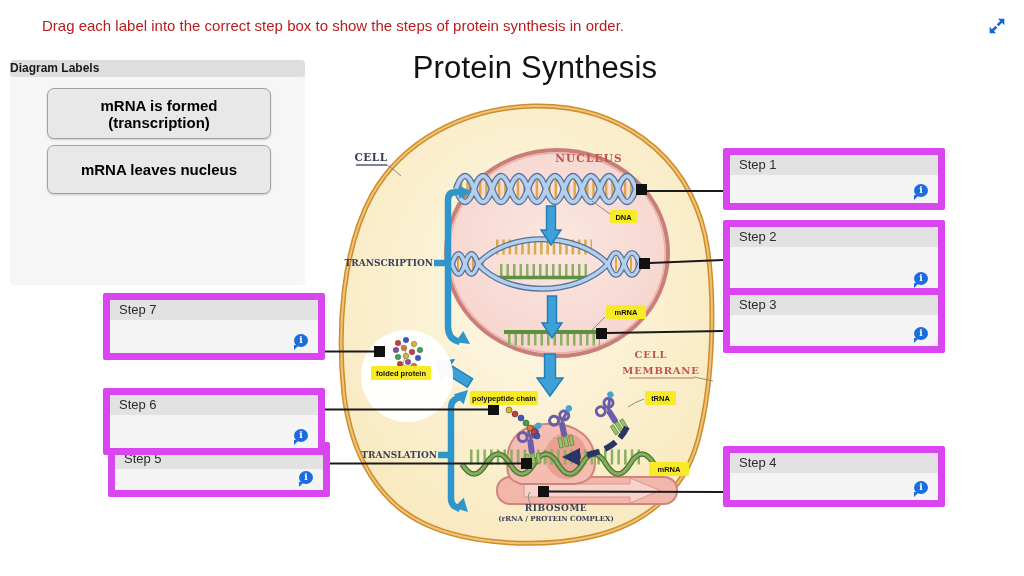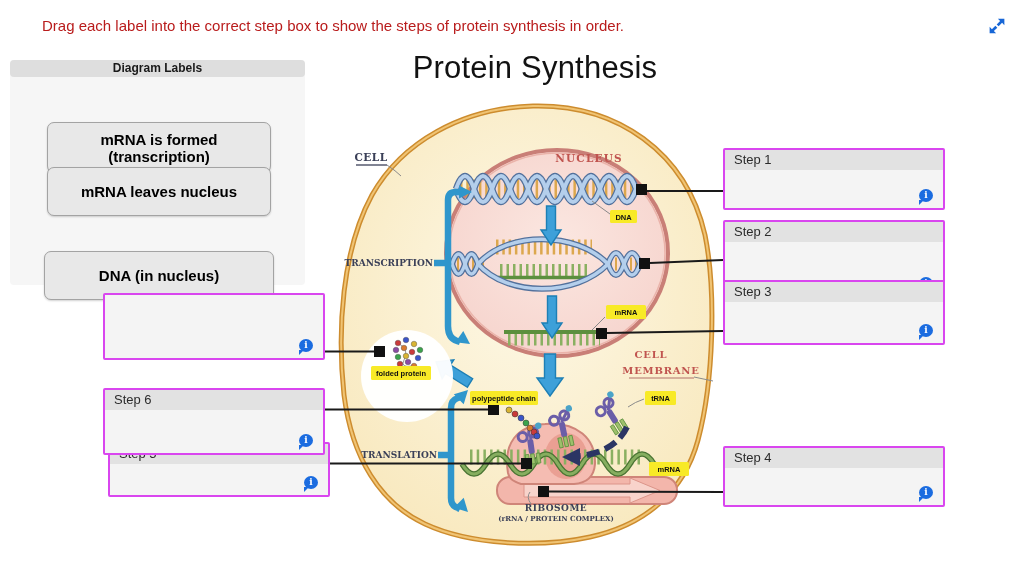--- a/index.html
+++ b/index.html
@@ -18,47 +18,46 @@
     font-size:31px; font-weight:normal; color:#121212; letter-spacing:0.2px;
   }
 
   
   .labels-panel {
     position:absolute; left:10px; top:60px; width:295px; height:225px;
     background:#f6f6f6; border-radius:4px;
   }
   .labels-panel-header {
     height:17px; background:#dedede; border-radius:4px;
-    text-align:center; font-size:12px; font-weight:bold; color:#1a1a1a; line-height:17px;
+    text-align:left; font-size:12px; font-weight:bold; color:#1a1a1a; line-height:17px;
   }
   .drag-label {
     position:absolute; background:#e8e8e8; border:1px solid #a3a3a3; border-radius:7px;
     box-shadow:0 1px 2px rgba(0,0,0,.18);
     display:flex; align-items:center; justify-content:center; text-align:center;
     font-size:15px; font-weight:bold; color:#000; padding:2px 29px; box-sizing:border-box;
     cursor:grab;
-    margin-top:34px;
   }
   #dl1 { left:37px; top:28px;  width:224px; height:51px; }
-  #dl2 { left:37px; top:73px;  width:224px; height:49px; }
+  #dl2 { left:37px; top:85px;  width:224px; height:49px; }
   #dl3 { left:34px; top:157px; width:230px; height:49px; }
 
   
   .step-box {
     position:absolute; width:222px; background:#f4f4f4;
-    border:2px solid #d946ef; border-radius:2px; box-sizing:border-box;
+    border:7px solid #d946ef; border-radius:2px; box-sizing:border-box;
   }
   .step-header {
     height:20px; background:#e2e2e2; font-size:13px; color:#2b2b2b;
     line-height:20px; padding-left:9px;
   }
   .step-body { width:100%; }
   #s1 { left:723px; top:148px; height:62px; }
   #s2 { left:723px; top:220px; height:78px; }
-  #s3 { left:723px; top:280px; height:65px; }
+  #s3 { left:723px; top:288px; height:65px; }
   #s4 { left:723px; top:446px; height:61px; }
   #s7 { left:103px; top:293px; height:67px; }
   #s6 { left:103px; top:363px; height:67px;margin-top:25px; }
   #s5 { left:108px; top:442px; height:55px; }
 
   .info-icon {
     position:absolute; right:10px; bottom:6px; width:14px; height:13px;
     background:#1b6ce0; border-radius:50%; color:#fff; text-align:center;
     font-size:9px; font-weight:bold; line-height:13px;
     font-family:"DejaVu Serif", serif; cursor:pointer;
@@ -281,21 +280,20 @@
     <path d="M11.2,18.8 h-6 v-6 l2.1,2.1 3.2,-3.2 1.8,1.8 -3.2,3.2 z"></path>
   </g>
 </svg>
 
 <div class="diagram-title">Protein Synthesis</div>
 
 <div class="labels-panel">
   <div class="labels-panel-header">Diagram Labels</div>
   <div class="drag-label" id="dl1">mRNA is formed (transcription)</div>
   <div class="drag-label" id="dl2">mRNA leaves nucleus</div>
-  <div class="drag-label" id="dl3">DNA (in nucleus)</div>
 </div>
 
 <div class="step-box" id="s1">
   <div class="step-header">Step 1</div>
   <div class="step-body"></div>
   <div class="info-icon"><span>i</span></div>
 </div>
 <div class="step-box" id="s2">
   <div class="step-header">Step 2</div>
   <div class="step-body"></div>
@@ -315,15 +313,16 @@
   <div class="step-header">Step 5</div>
   <div class="step-body"></div>
   <div class="info-icon"><span>i</span></div>
 </div>
 <div class="step-box" id="s6">
   <div class="step-header">Step 6</div>
   <div class="step-body"></div>
   <div class="info-icon"><span>i</span></div>
 </div>
 <div class="step-box" id="s7">
+  <div class="step-header">Step 7</div>
   <div class="step-body"></div>
   <div class="info-icon"><span>i</span></div>
 </div>
 
 </body></html>

